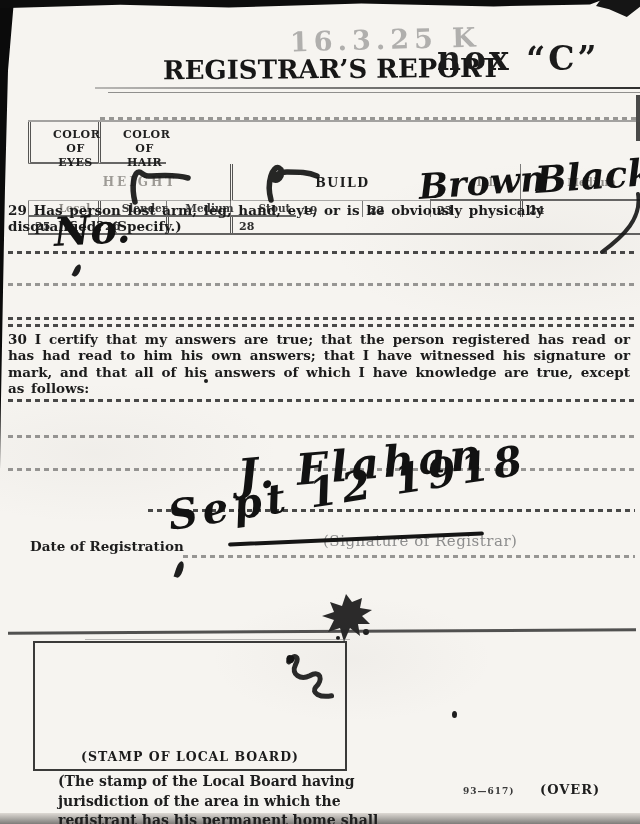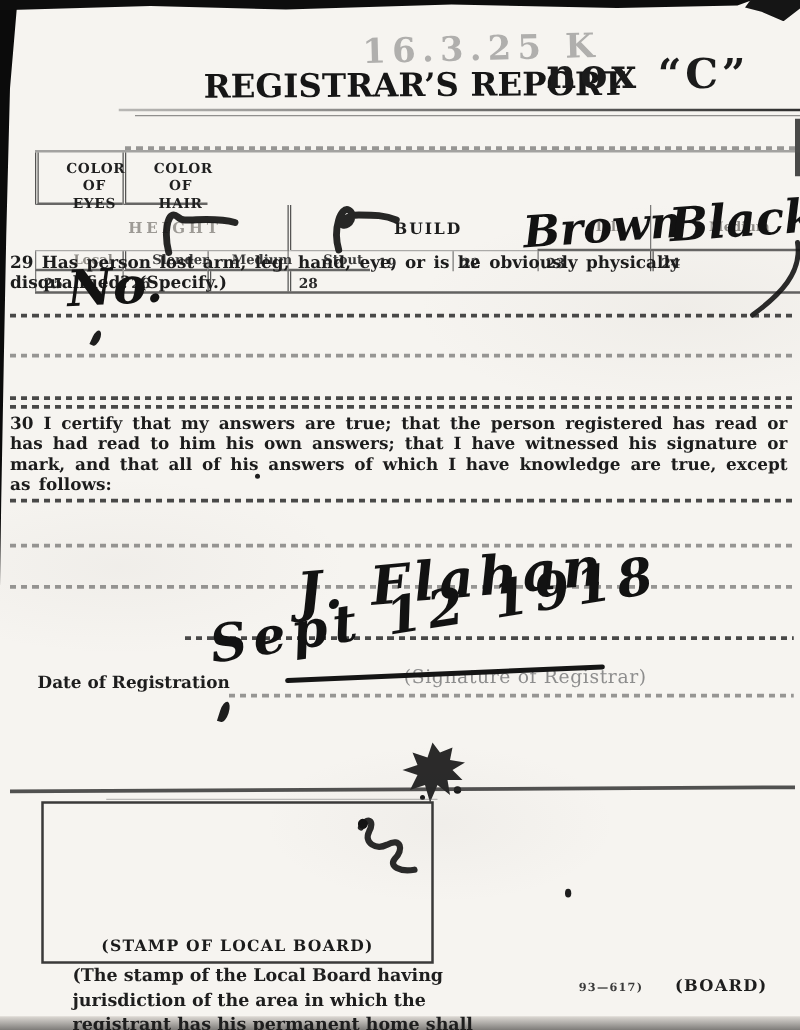--- a/index.html
+++ b/index.html
@@ -181,15 +181,15 @@
     <div class="stamp-box-label">(STAMP OF LOCAL BOARD)</div>
   </div>
   <svg class="abs" style="left:278px;top:652px;transform:rotate(10deg);" width="66" height="56" viewBox="0 0 66 56">
     <path d="M8 14 C12 4 18 7 15 16 C12 26 23 30 31 24 C41 16 45 26 39 34 C35 41 45 44 56 40" fill="none" stroke="#141414" stroke-width="5" stroke-linecap="round" opacity=".9"></path>
     <circle cx="9" cy="11" r="4" fill="#141414"></circle>
   </svg>
   <div class="penmark dot2"></div>
 
   <div class="abs fine-print">(The stamp of the Local Board having jurisdiction of the area in which the registrant has his permanent home shall be placed in this box.)</div>
   <div class="abs form-number">93—617)</div>
-  <div class="abs over-label">(BOARD)</div>
+  <div class="abs over-label">(OVER)</div>
 
 </div>
 
 </body></html>

